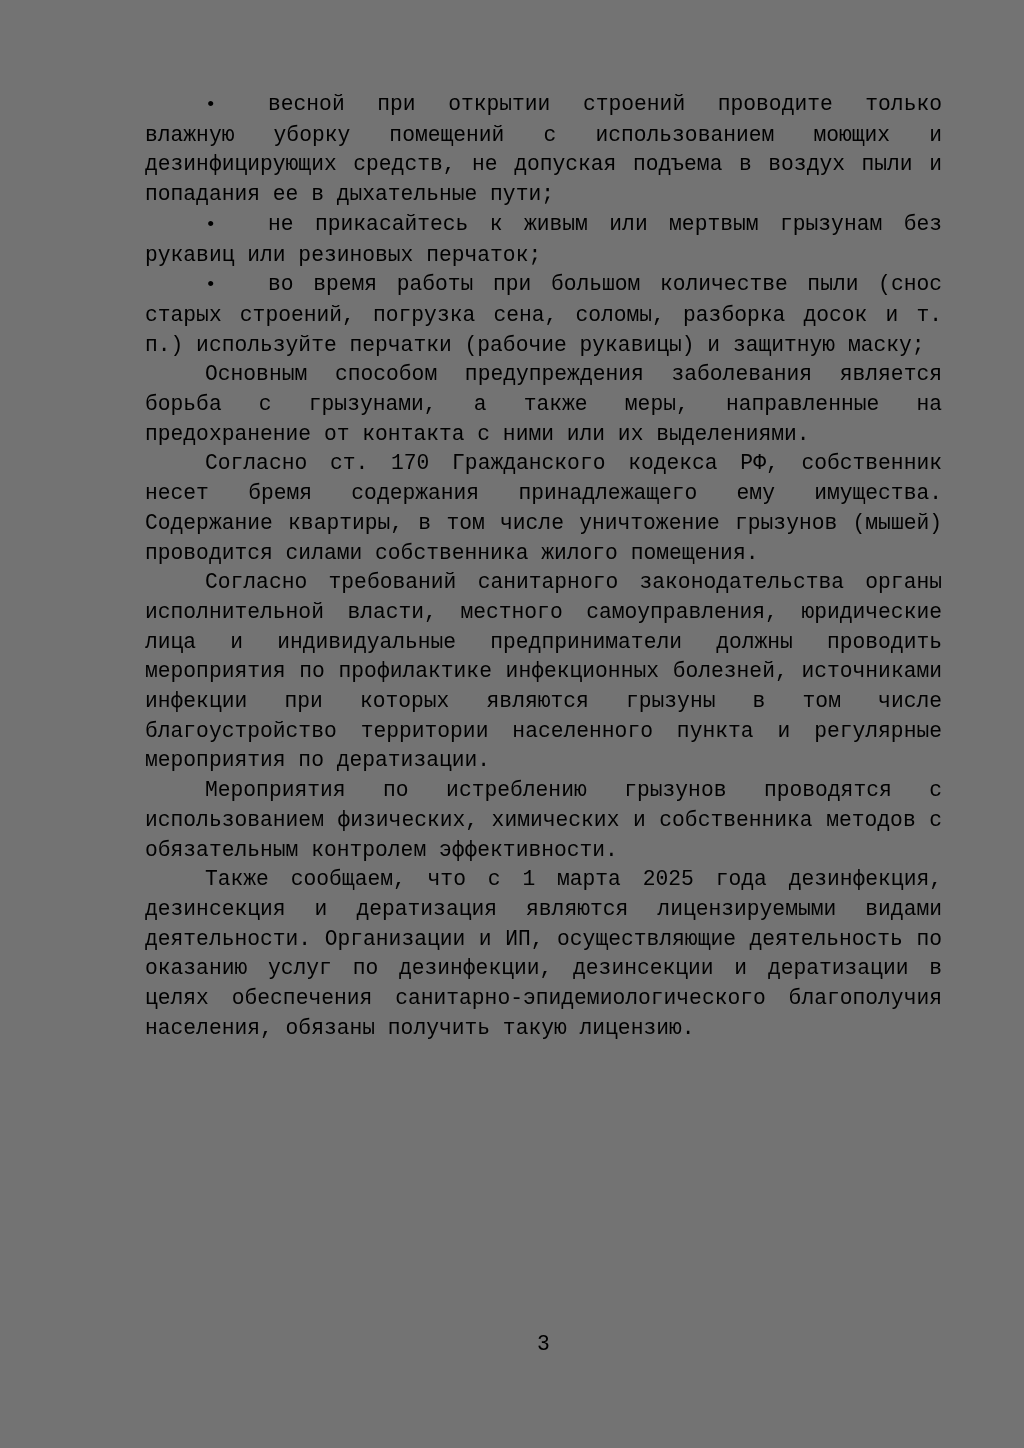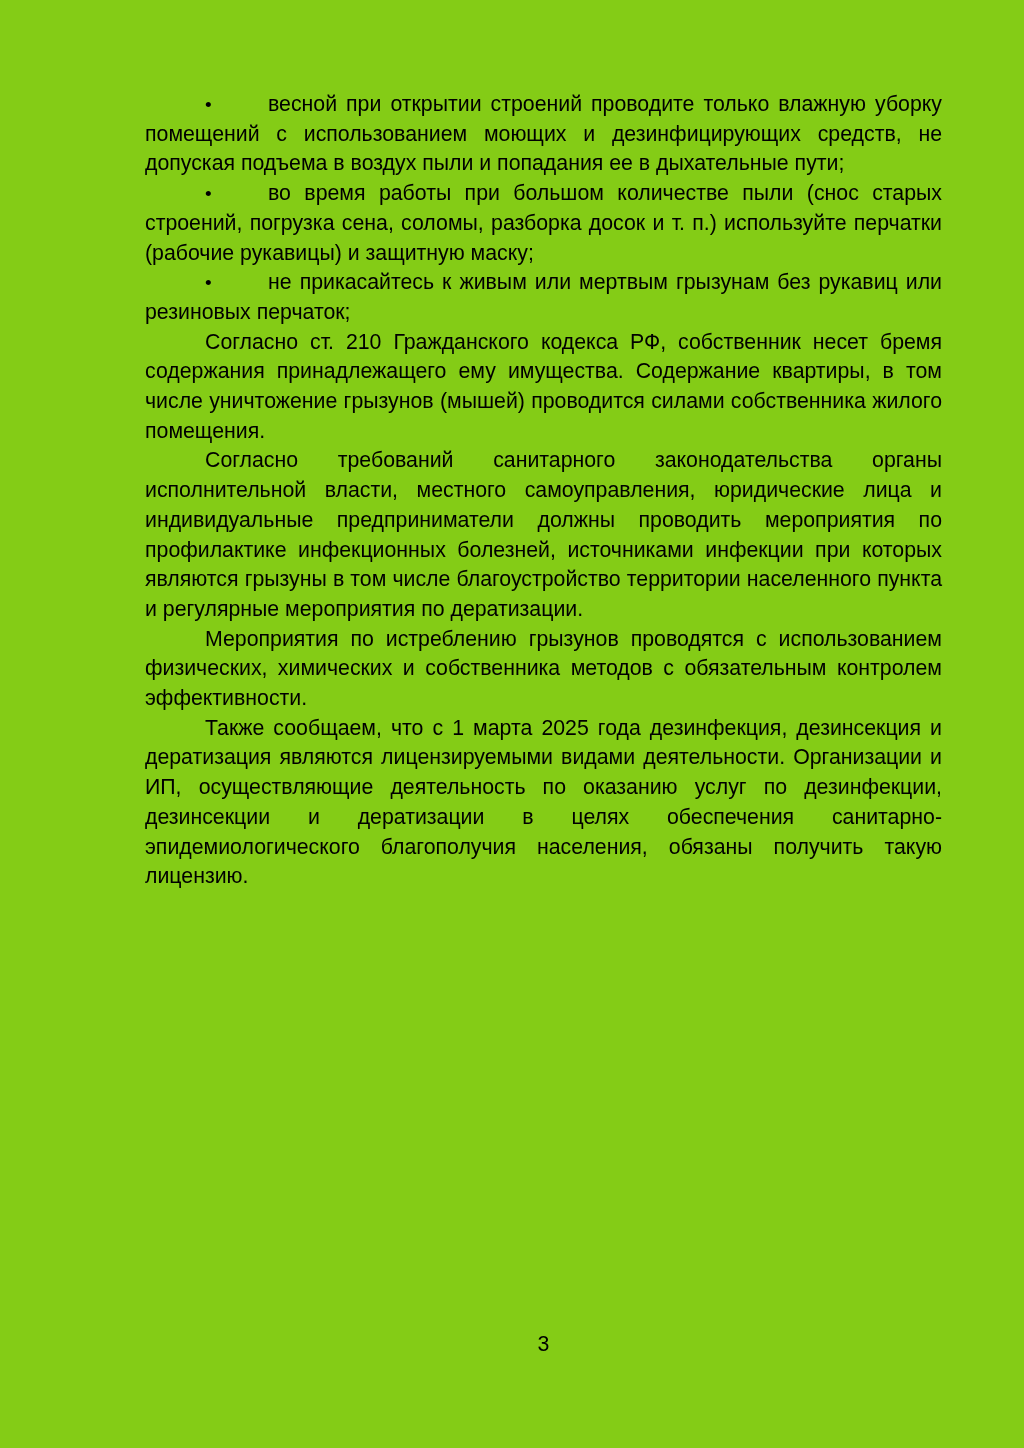--- a/index.html
+++ b/index.html
@@ -4,23 +4,23 @@
 <style>
   html, body {
     margin: 0;
     padding: 0;
     background: #ffffff;
   }
   .page {
     position: relative;
     width: 1024px;
     height: 1448px;
-    background: #84cc16;
+    background: #737373;
     overflow: hidden;
-    font-family: Liberation Sans, sans-serif;
+    font-family: Liberation Mono, monospace;
     color: #000000;
   }
   .content {
     position: absolute;
     left: 145px;
     top: 90px;
     width: 797px;
     font-size: 21.3px;
     line-height: 29.7px;
     text-align: justify;
@@ -50,29 +50,30 @@
 <body>
 
 <div class="page">
   <div class="content">
 
     <p>
       <span class="bullet-marker">•</span><span>весной при открытии строений проводите только влажную уборку помещений с использованием моющих и дезинфицирующих средств, не допуская подъема в воздух пыли и попадания ее в дыхательные пути;</span>
     </p>
 
     <p>
+      <span class="bullet-marker">•</span><span>не прикасайтесь к живым или мертвым грызунам без рукавиц или резиновых перчаток;</span>
+    </p>
+
+    <p>
       <span class="bullet-marker">•</span><span>во время работы при большом количестве пыли (снос старых строений, погрузка сена, соломы, разборка досок и т. п.) используйте перчатки (рабочие рукавицы) и защитную маску;</span>
     </p>
 
-    <p>
-      <span class="bullet-marker">•</span><span>не прикасайтесь к живым или мертвым грызунам без рукавиц или резиновых перчаток;</span>
-    </p>
 
-
-    <p>Согласно ст. 210 Гражданского кодекса РФ, собственник несет бремя содержания принадлежащего ему имущества. Содержание квартиры, в том числе уничтожение грызунов (мышей) проводится силами собственника жилого помещения.</p>
+    <p>Основным способом предупреждения заболевания является борьба с грызунами, а также меры, направленные на предохранение от контакта с ними или их выделениями.</p>
+    <p>Согласно ст. 170 Гражданского кодекса РФ, собственник несет бремя содержания принадлежащего ему имущества. Содержание квартиры, в том числе уничтожение грызунов (мышей) проводится силами собственника жилого помещения.</p>
     <p>Согласно требований санитарного законодательства органы исполнительной власти, местного самоуправления, юридические лица и индивидуальные предприниматели должны проводить мероприятия по профилактике инфекционных болезней, источниками инфекции при которых являются грызуны в том числе благоустройство территории населенного пункта и регулярные мероприятия по дератизации.</p>
     <p>Мероприятия по истреблению грызунов проводятся с использованием физических, химических и собственника методов с обязательным контролем эффективности.</p>
     <p>Также сообщаем, что с 1 марта 2025 года дезинфекция, дезинсекция и дератизация являются лицензируемыми видами деятельности. Организации и ИП, осуществляющие деятельность по оказанию услуг по дезинфекции, дезинсекции и дератизации в целях обеспечения санитарно-эпидемиологического благополучия населения, обязаны получить такую лицензию.</p>
 
   </div>
 
   <div class="footer">3</div>
 </div>
 
 </body></html>

